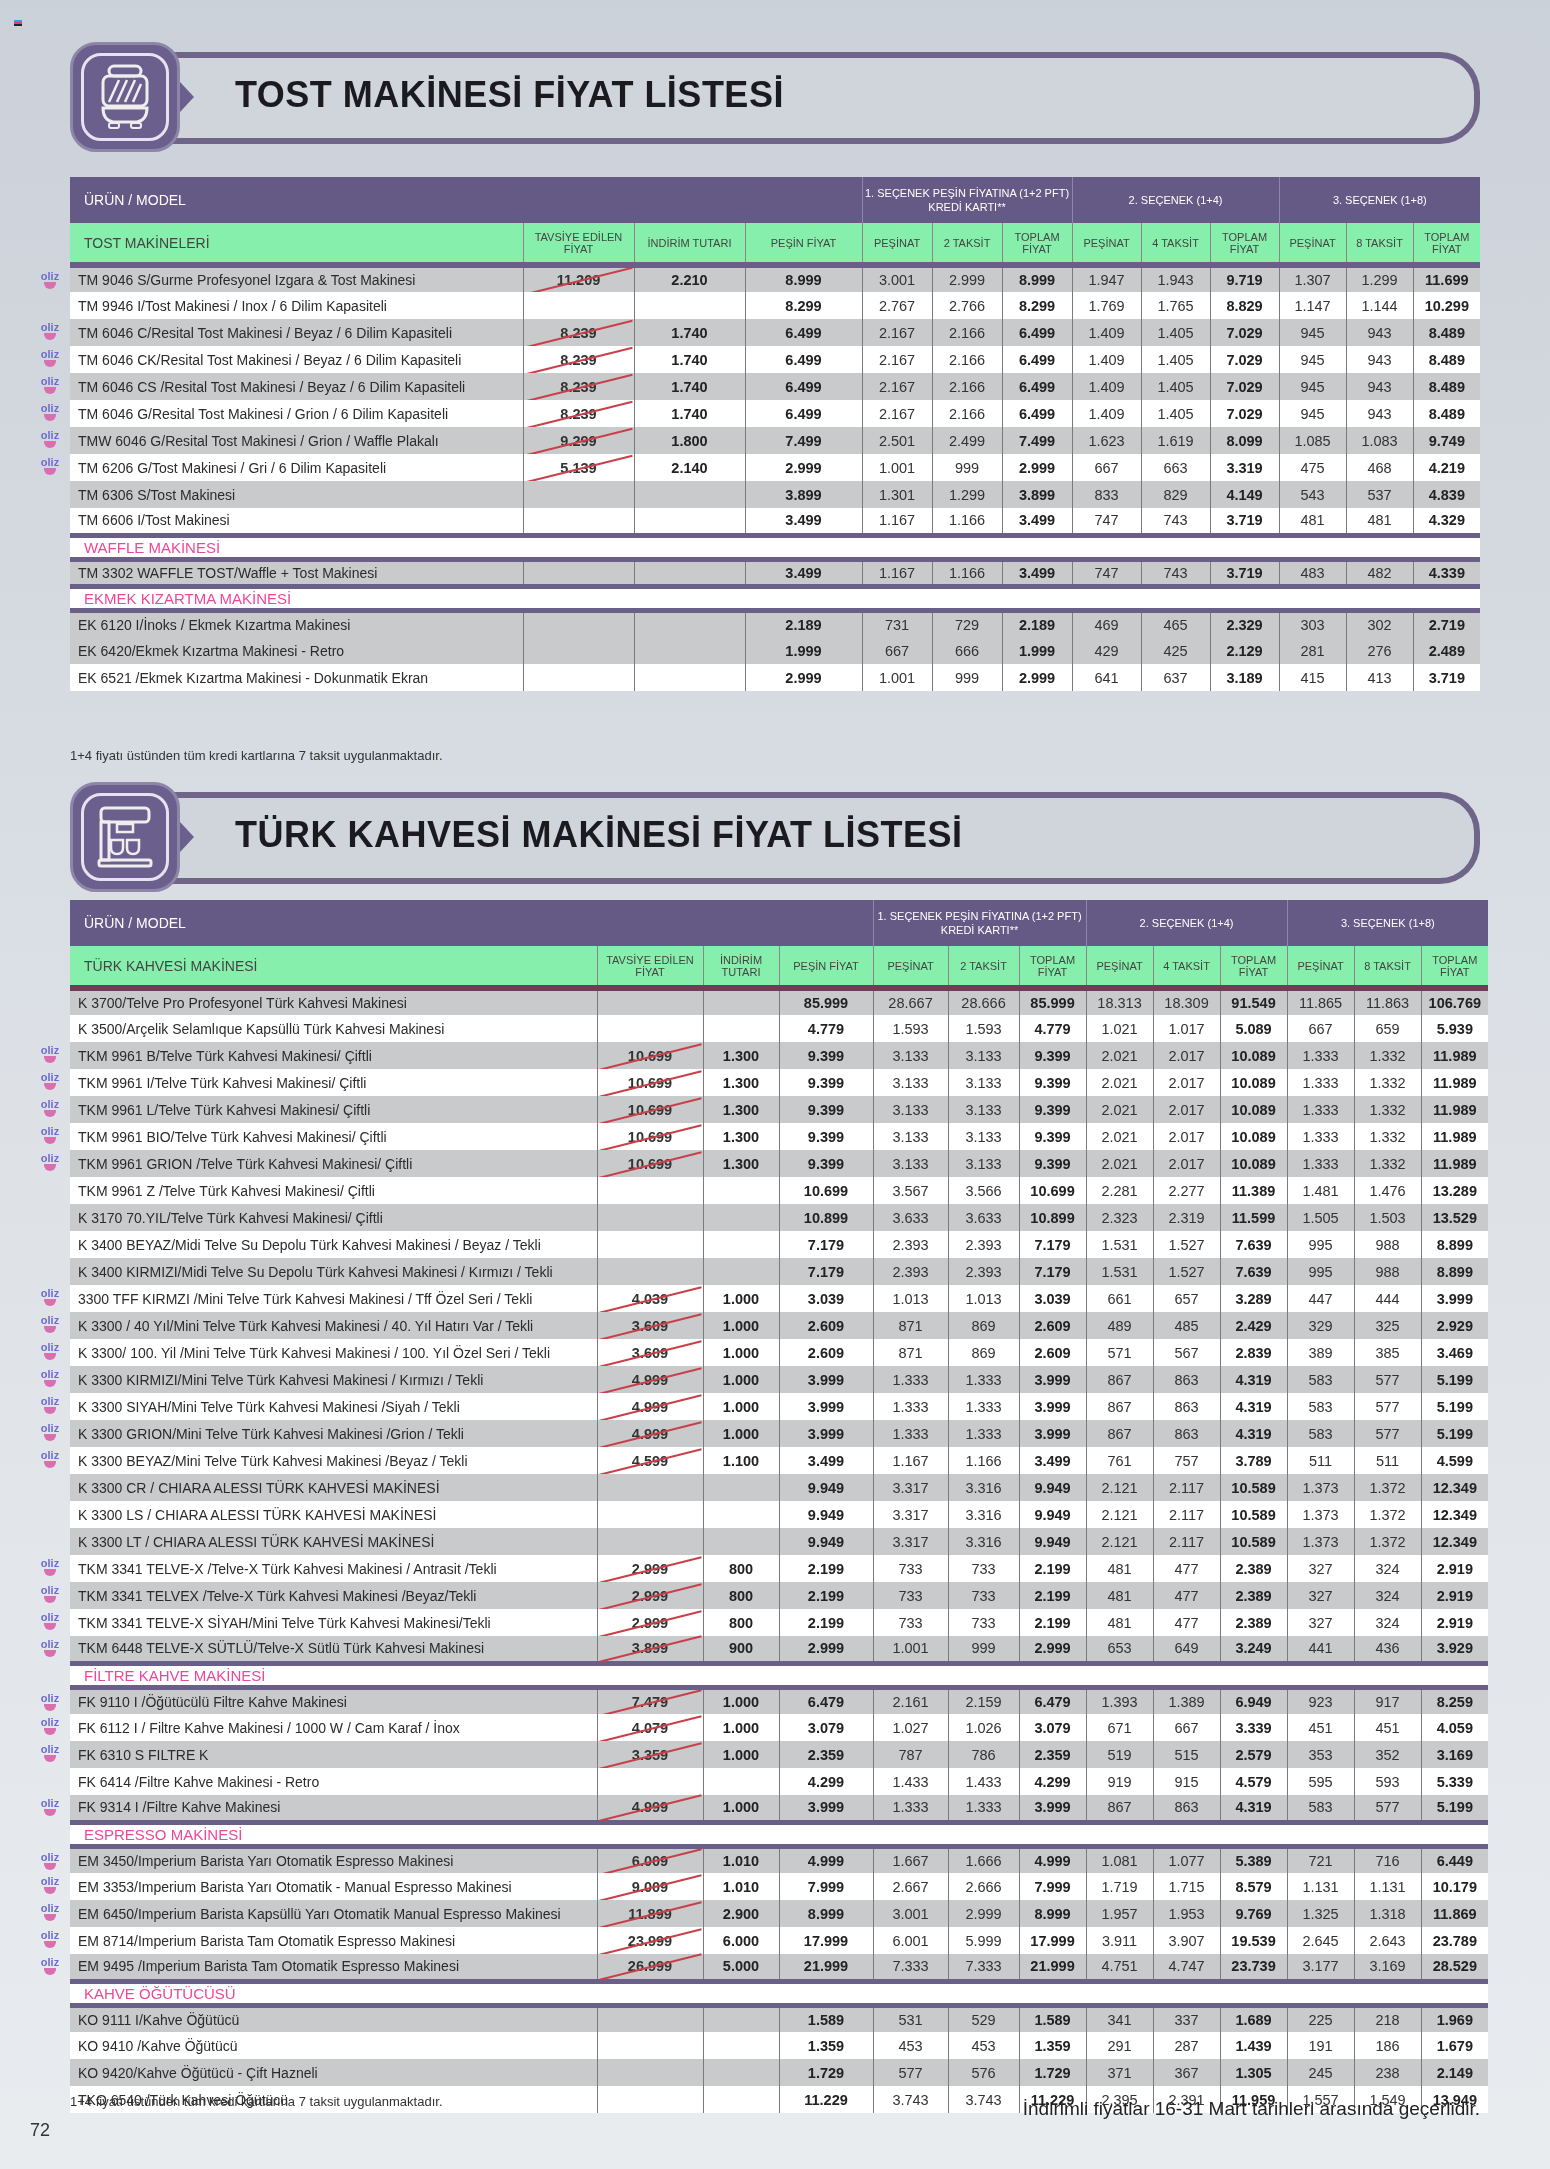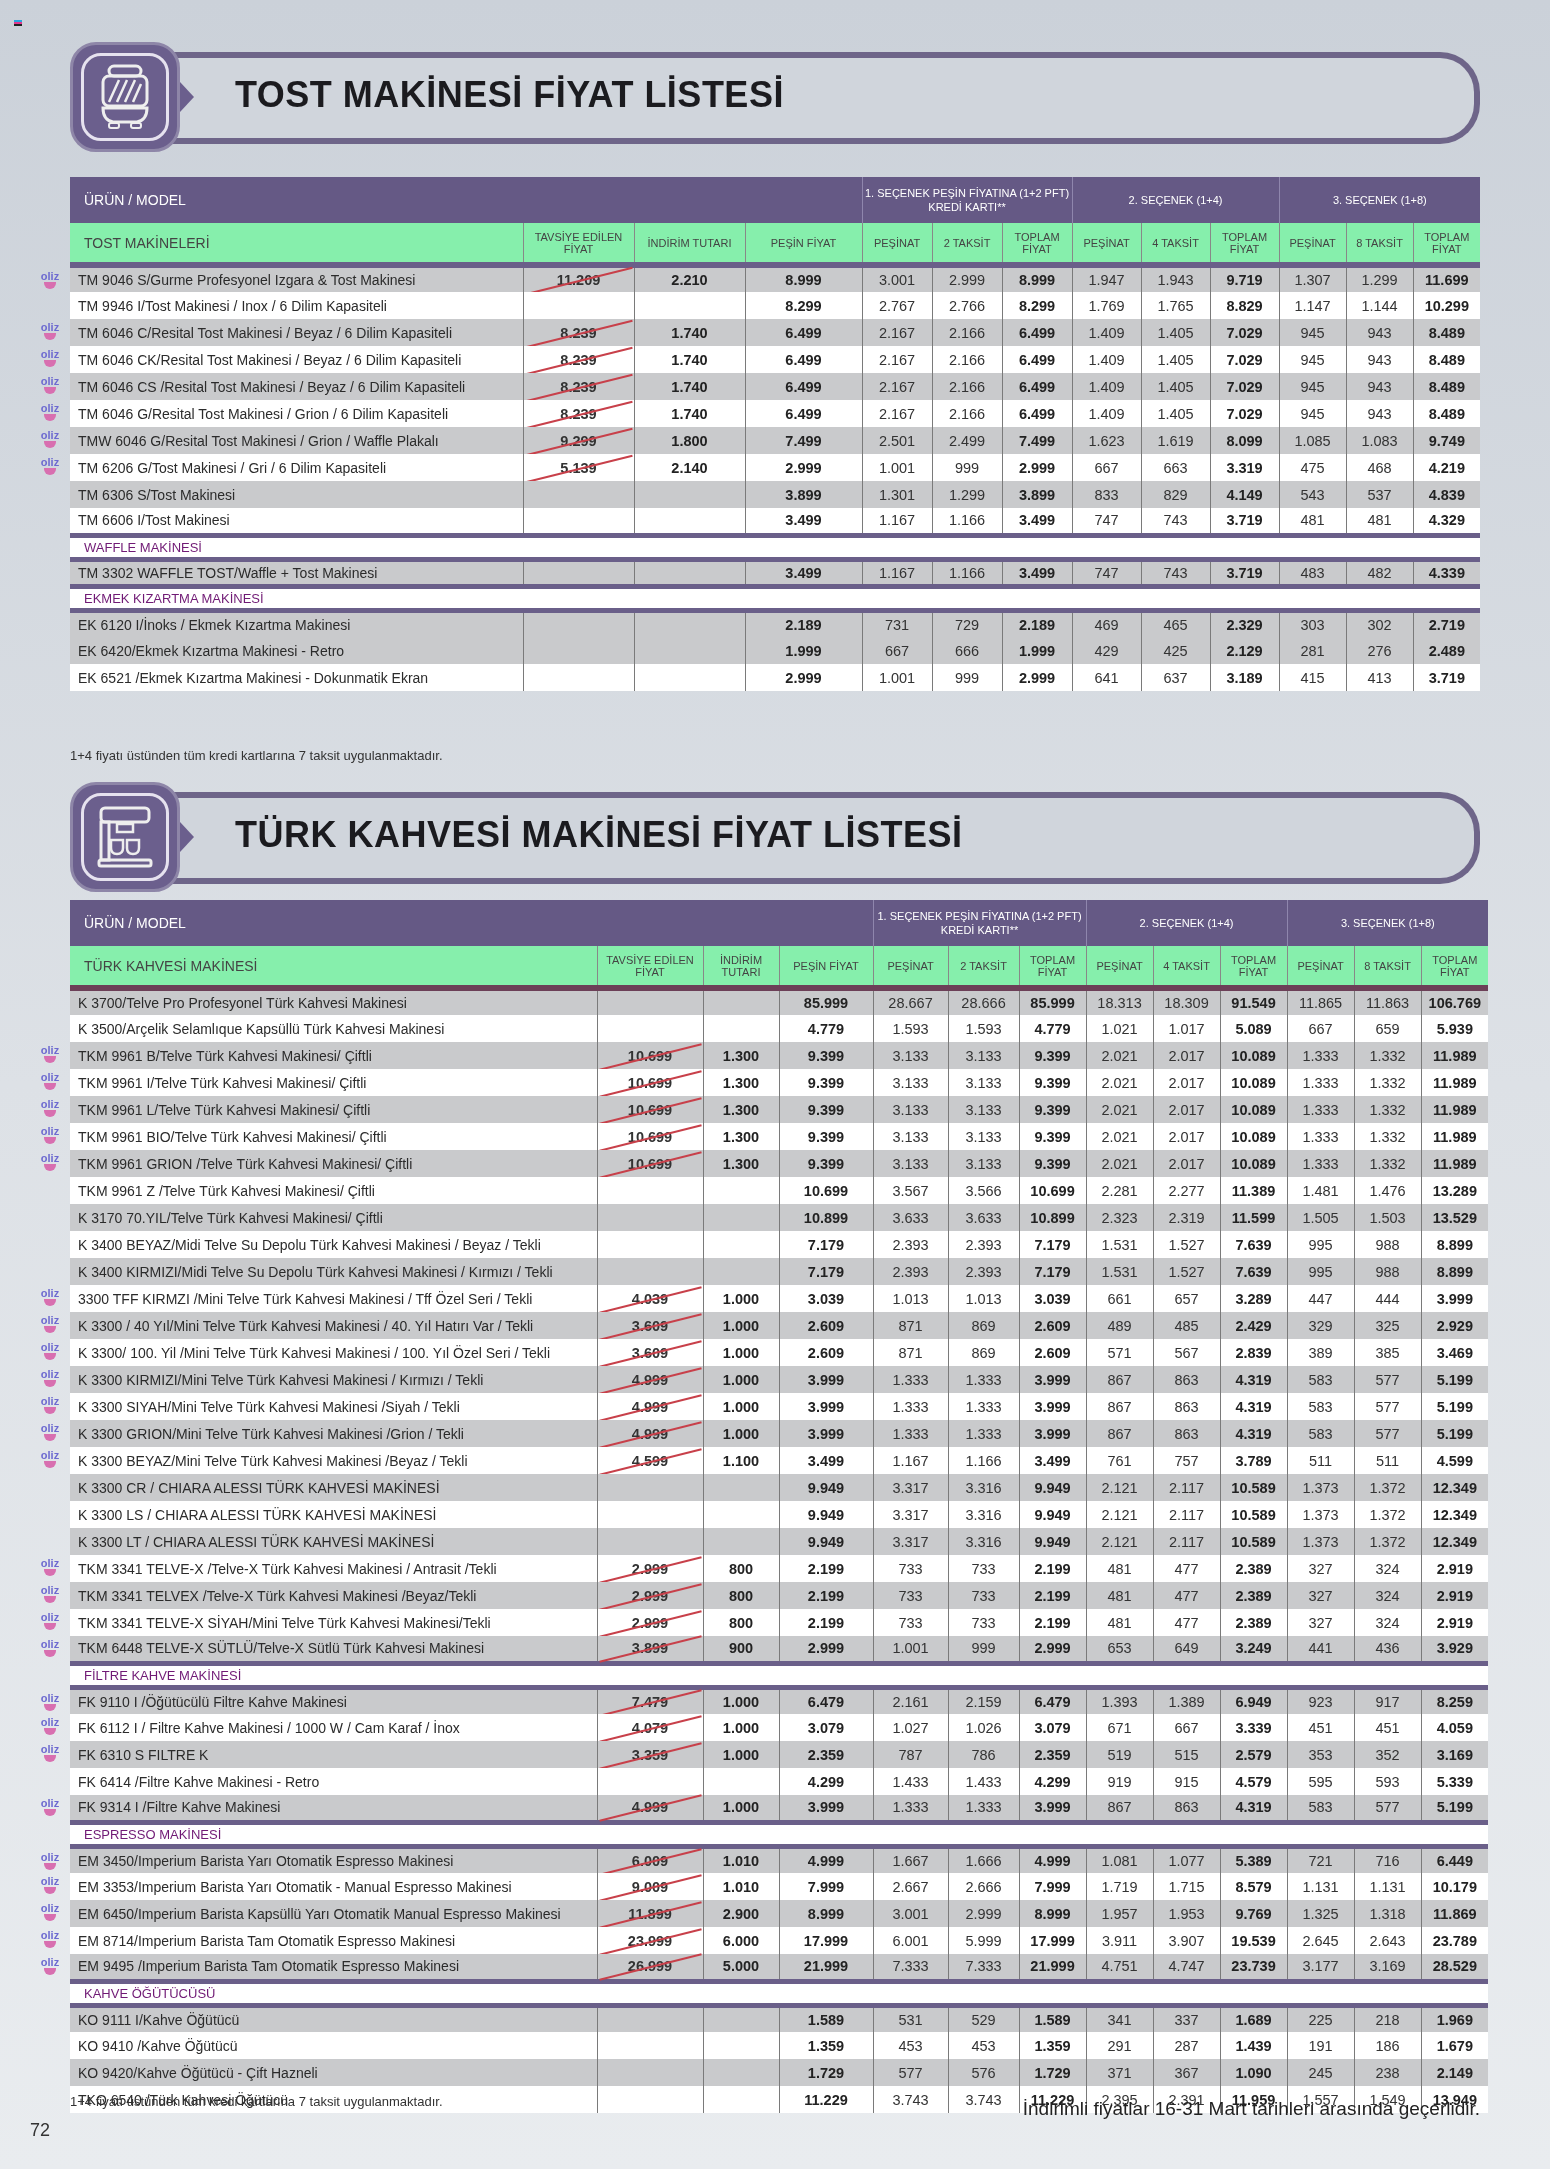--- a/index.html
+++ b/index.html
@@ -59,21 +59,21 @@
   td.name { text-align: left; padding-left: 8px; border-left: none; position: relative; overflow: visible; font-size: 14px; color: #2b2b2b; margin-top: 40px; }
   td.b { font-weight: bold; color: #222; }
   td.tv { position: relative; font-weight: bold; color: #333; }
   td.tv .strike {
     position: absolute; left: 0; right: 0; top: 50%; height: 1.5px; background: #c8404a;
     transform: rotate(-14deg);
   }
   tr.alt td { background: #c9cacc; }
   tr.wht td { background: #fff; }
   tr.section td {
-    background: #fff; text-align: left; padding-left: 14px; font-size: 13px; color: #701a75;
+    background: #fff; text-align: left; padding-left: 14px; font-size: 15px; color: #ec4899;
     height: 24px; border-left: none;
     border-top: 5px solid #6a5f89; border-bottom: 5px solid #6a5f89;
   }
   .oliz {
     position: absolute; left: -34px; top: 3px; width: 28px; height: 22px;
     font-size: 11px; font-weight: bold; color: #6d6ad0; line-height: 11px; text-align: center;
   }
   .oliz .cup { display:block; margin: 0 auto; width: 12px; height: 7px; background: #d86fb0; border-radius: 0 0 7px 7px; }
   .note { position: absolute; font-size: 13px; color: #333; }
   .page-no { position: absolute; left: 30px; top: 2120px; font-size: 18px; color: #333; }
@@ -991,21 +991,21 @@
       <tr class="alt">
         <td class="name"><span>KO 9420/Kahve Öğütücü - Çift Hazneli</span></td>
         <td class="tv"><span></span></td>
         <td class="b"></td>
         <td class="b">1.729</td>
         <td>577</td>
         <td>576</td>
         <td class="b">1.729</td>
         <td>371</td>
         <td>367</td>
-        <td class="b">1.090</td>
+        <td class="b">1.305</td>
         <td>245</td>
         <td>238</td>
         <td class="b">2.149</td>
       </tr>
       <tr class="wht">
         <td class="name"><span>TKO 6540 /Türk Kahvesi Öğütücü</span></td>
         <td class="tv"><span></span></td>
         <td class="b"></td>
         <td class="b">11.229</td>
         <td>3.743</td>

